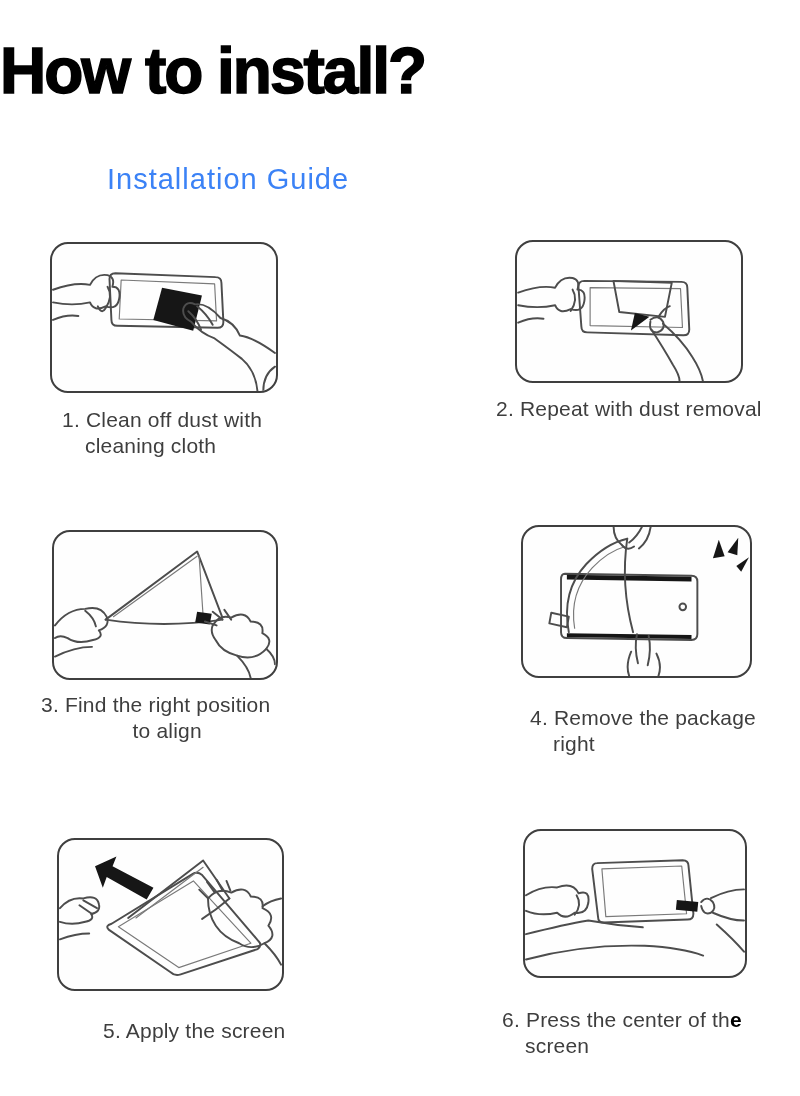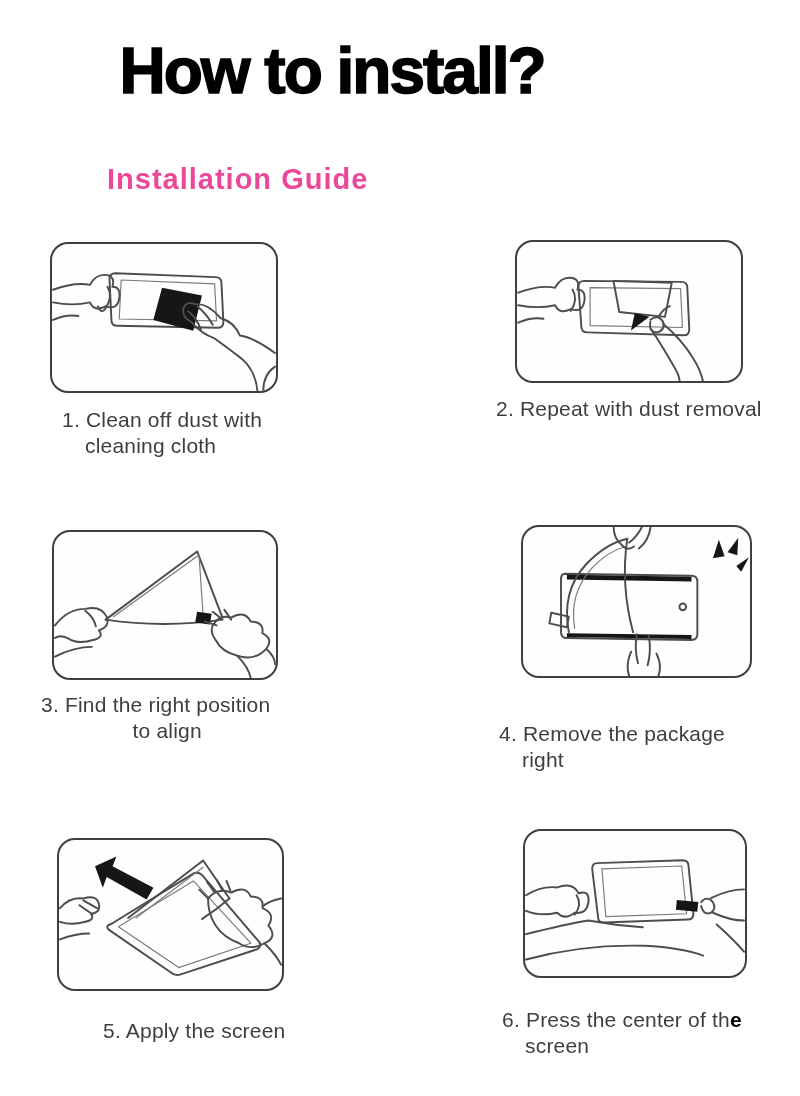--- a/index.html
+++ b/index.html
@@ -1,27 +1,27 @@
 <!DOCTYPE html>
 <html><head>
 <meta charset="utf-8">
 <style>
   html,body{margin:0;padding:0;background:#fff;}
   #stage{
     position:relative;width:800px;height:1096px;background:#fff;overflow:hidden;
     font-family:"Liberation Sans",sans-serif;color:#3e3e3e;
   }
   .title{
-    position:absolute;left:0;top:34px;width:664px;text-align:center;
+    position:absolute;left:0;top:34px;width:664px;
     font-size:64px;font-weight:bold;letter-spacing:-2px;color:#000;
     -webkit-text-stroke:1.5px #000;
   }
   .subtitle{
     position:absolute;left:107px;top:163px;
-    font-size:29px;font-weight:700;letter-spacing:1px;color:#ec4899;
+    font-size:29px;font-weight:400;letter-spacing:1px;color:#3b82f6;
   }
   .panel{
     position:absolute;border:2px solid #3f3f3f;border-radius:18px;
     background:#fefefe;overflow:hidden;box-sizing:border-box;
   }
   .panel svg{display:block;width:100%;height:100%;}
   .caption{
     position:absolute;font-size:21px;line-height:26px;letter-spacing:0.2px;color:#3e3e3e;
   }
   .cap-line2{padding-left:23px;}
@@ -136,21 +136,21 @@
         <path class="ln" d="M128,112 Q131,126 127,142"></path>
         <path class="ln" d="M110,128 Q104,142 108,153 M136,130 Q142,142 138,153"></path>
       </g>
       <g>
         <path class="blk" d="M194,32 L200,13 L206,30 Z"></path>
         <path class="blk" d="M209,26 L220,11 L219,29 Z"></path>
         <path class="blk" d="M218,40 L231,31 L223,46 Z"></path>
       </g>
     </svg>
   </div>
-  <div class="caption" style="left:499px;top:705px;margin-top:16px;">
+  <div class="caption" style="left:530px;top:705px;">
     <div class="cap-line1">4. Remove the package</div>
     <div class="cap-line2">right</div>
   </div>
 
   <div class="panel" style="left:57px;top:838px;width:227px;height:153px;">
     <svg viewBox="0 0 227 153">
       <path class="ln" d="M53,86 L136,35 Q141,32 146,36 L204,104 Q208,108 203,112 L124,138 Q118,140 114,136 L50,92 Q46,88 53,86 Z"></path>
       <path class="thin" d="M60,89 L137,42 L196,106 L122,131 Z"></path>
       <g>
         <path class="ln" d="M70,80 L147,21 L174,60"></path>

